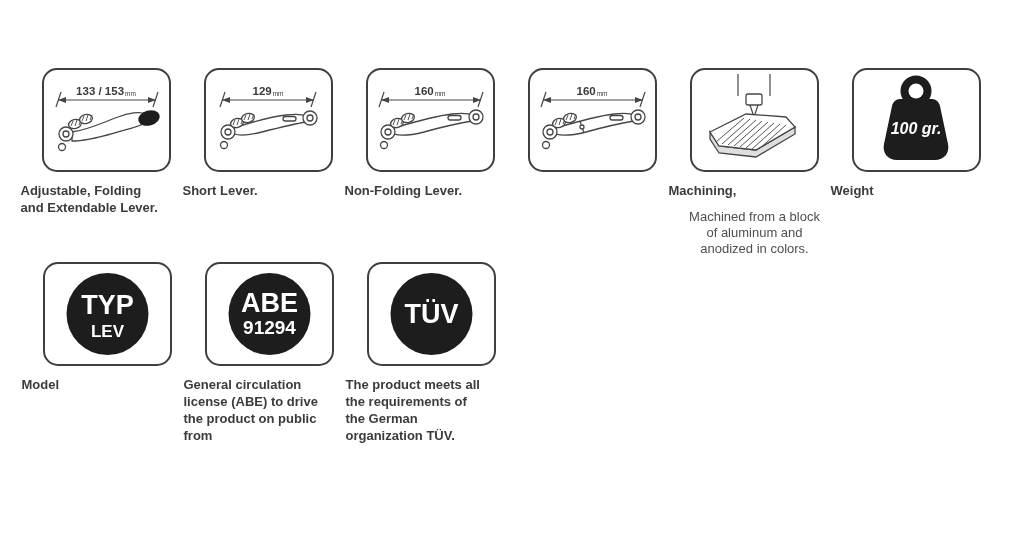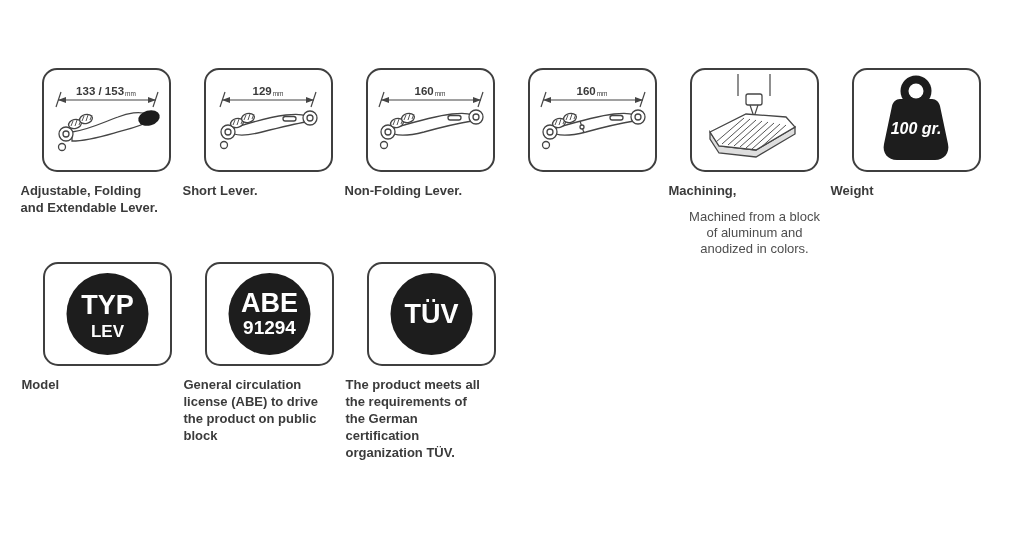--- a/index.html
+++ b/index.html
@@ -218,33 +218,32 @@
       <svg width="125" height="100" viewBox="0 0 125 100">
         <circle class="solid" cx="62.5" cy="50" r="41"></circle>
         <text class="badge-top" x="62.5" y="48" text-anchor="middle">ABE</text>
         <text class="badge-bottom-num" x="62.5" y="70" text-anchor="middle">91294</text>
       </svg>
     </div>
     <div class="caption">
       <span>General circulation</span>
       <span>license (ABE) to drive</span>
       <span>the product on public</span>
-      <span>block</span>
+      <span>from</span>
     </div>
   </div>
 
   <div class="card-unit">
     <div class="card">
       <svg width="125" height="100" viewBox="0 0 125 100">
         <circle class="solid" cx="62.5" cy="50" r="41"></circle>
         <text class="badge-single" x="62.5" y="59" text-anchor="middle">TÜV</text>
       </svg>
     </div>
     <div class="caption">
       <span>The product meets all</span>
       <span>the requirements of</span>
       <span>the German</span>
-      <span>certification</span>
       <span>organization TÜV.</span>
     </div>
   </div>
 
 </div>
 
 </body></html>

